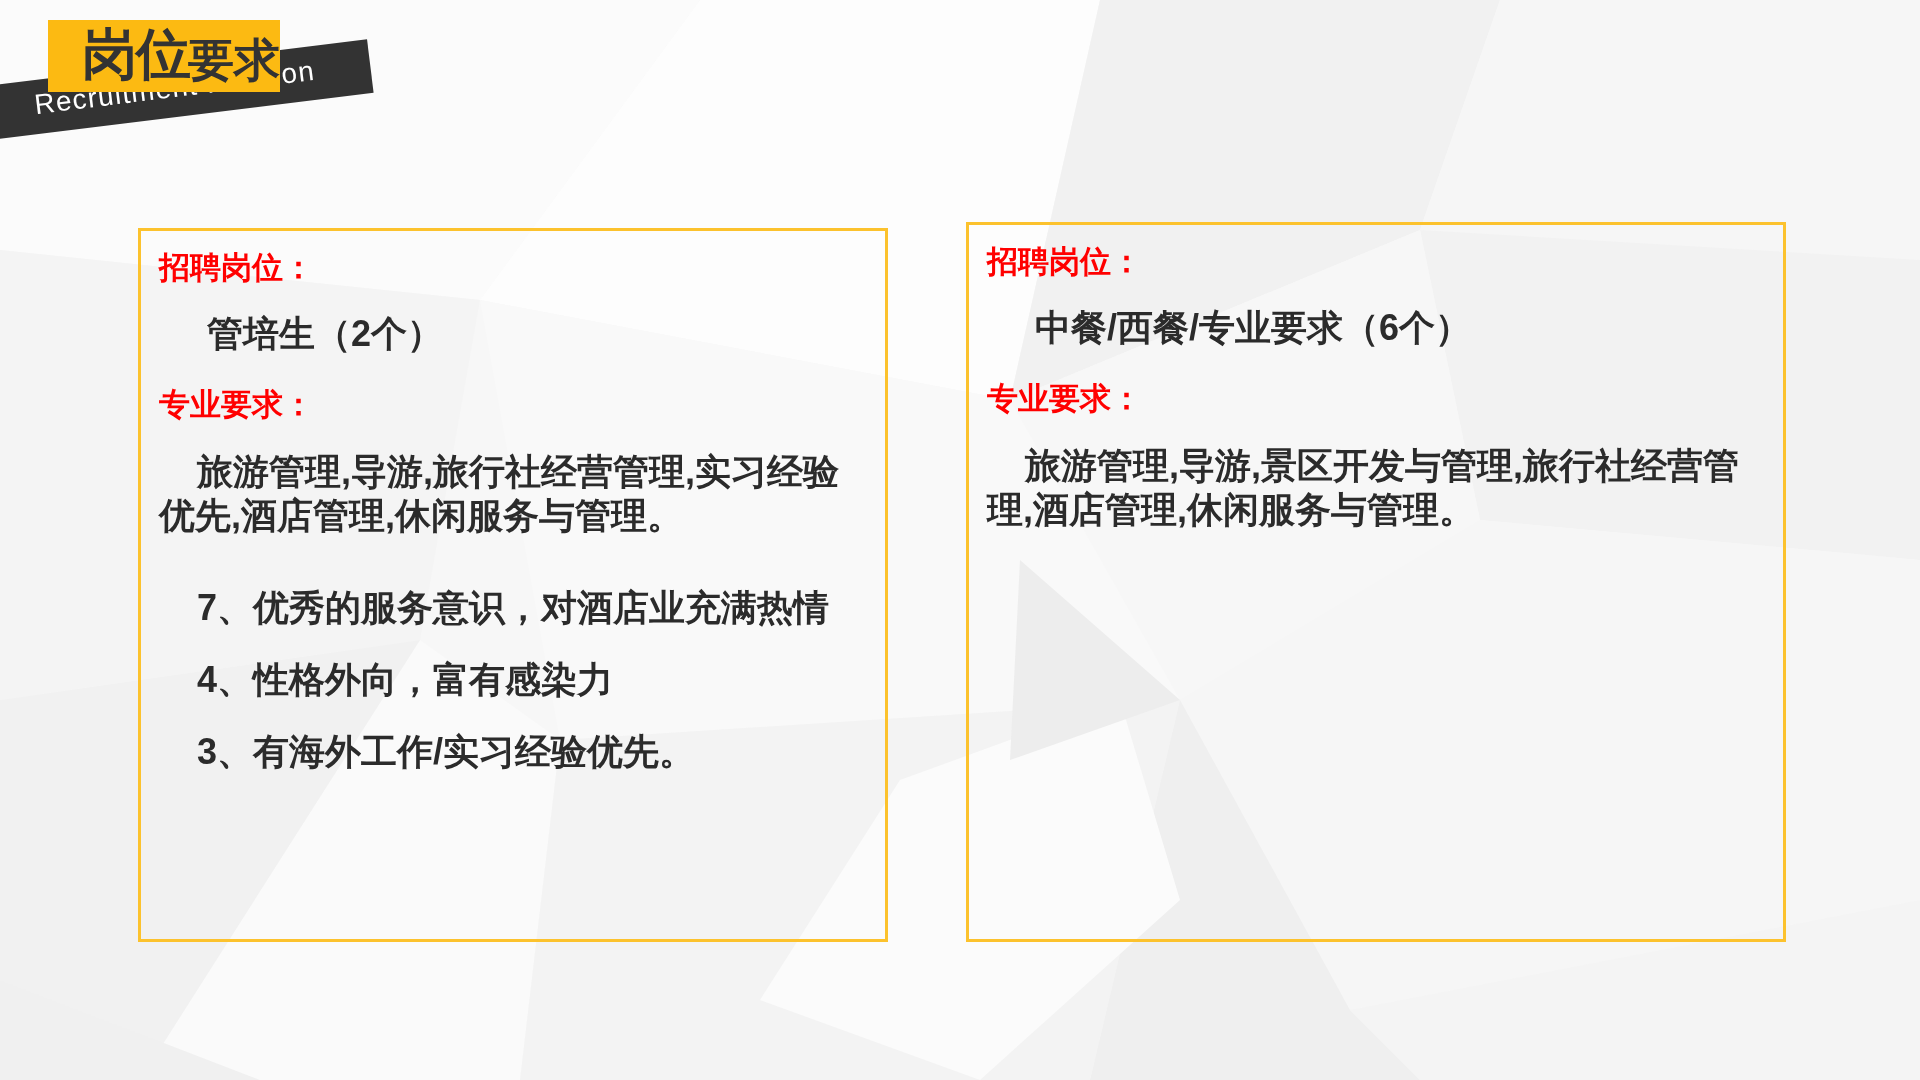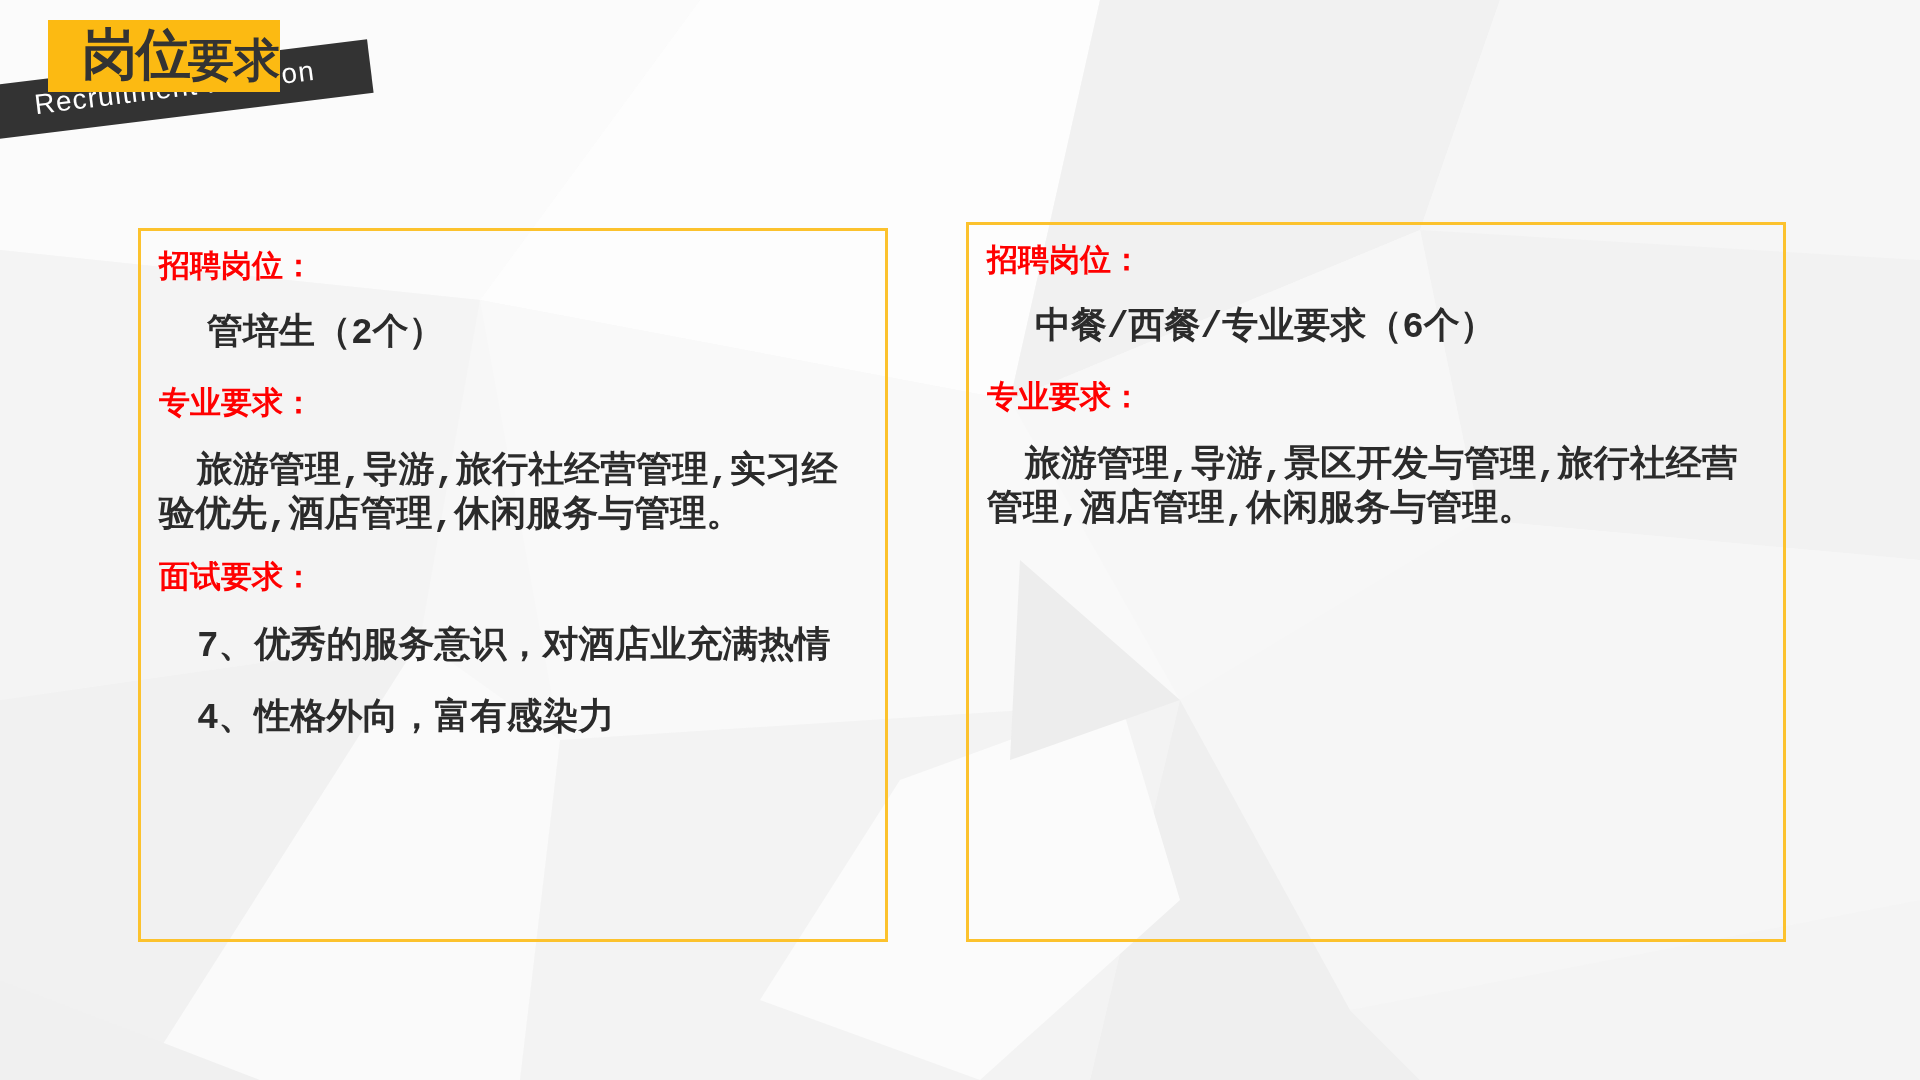--- a/index.html
+++ b/index.html
@@ -63,21 +63,20 @@
     margin-bottom:9px;
     margin-left:-2px;
   }
 
   
   .panel {
     position:absolute;
     border:3px solid #FCC22D;
     background:transparent;
     z-index:4;
-    font-family:Liberation Mono, monospace;
   }
   #panel-left  { left:138px; top:228px; width:750px; height:714px; }
   #panel-right { left:966px; top:222px; width:820px; height:720px; }
 
   .panel-body { padding:18px 20px 0 18px; }
 
   .section-label {
     color:#FF0000;
     font-weight:bold;
     font-size:31px;
@@ -137,26 +136,26 @@
 <div class="panel" id="panel-left">
   <div class="panel-body">
     <div class="section-label">招聘岗位：</div>
     <div class="gap-a"></div>
     <div class="section-text indent-1">管培生（2个）</div>
     <div class="gap-b"></div>
     <div class="section-label">专业要求：</div>
     <div class="gap-c"></div>
     <div class="section-text indent-2">旅游管理,导游,旅行社经营管理,实习经验优先,酒店管理,休闲服务与管理。</div>
     <div class="gap-d"></div>
-    <div class="section-label">面试要求：</div>
     <div class="gap-e"></div>
     <div class="section-text indent-2"> 7、优秀的服务意识，对酒店业充满热情</div>
     <div class="gap-f"></div>
     <div class="section-text indent-2">4、性格外向，富有感染力</div>
     <div class="gap-f"></div>
+    <div class="section-text indent-2">3、有海外工作/实习经验优先。</div>
   </div>
 </div>
 
 <div class="panel" id="panel-right">
   <div class="panel-body">
     <div class="section-label">招聘岗位：</div>
     <div class="gap-a"></div>
     <div class="section-text indent-1">中餐/西餐/专业要求（6个）</div>
     <div class="gap-b"></div>
     <div class="section-label">专业要求：</div>

